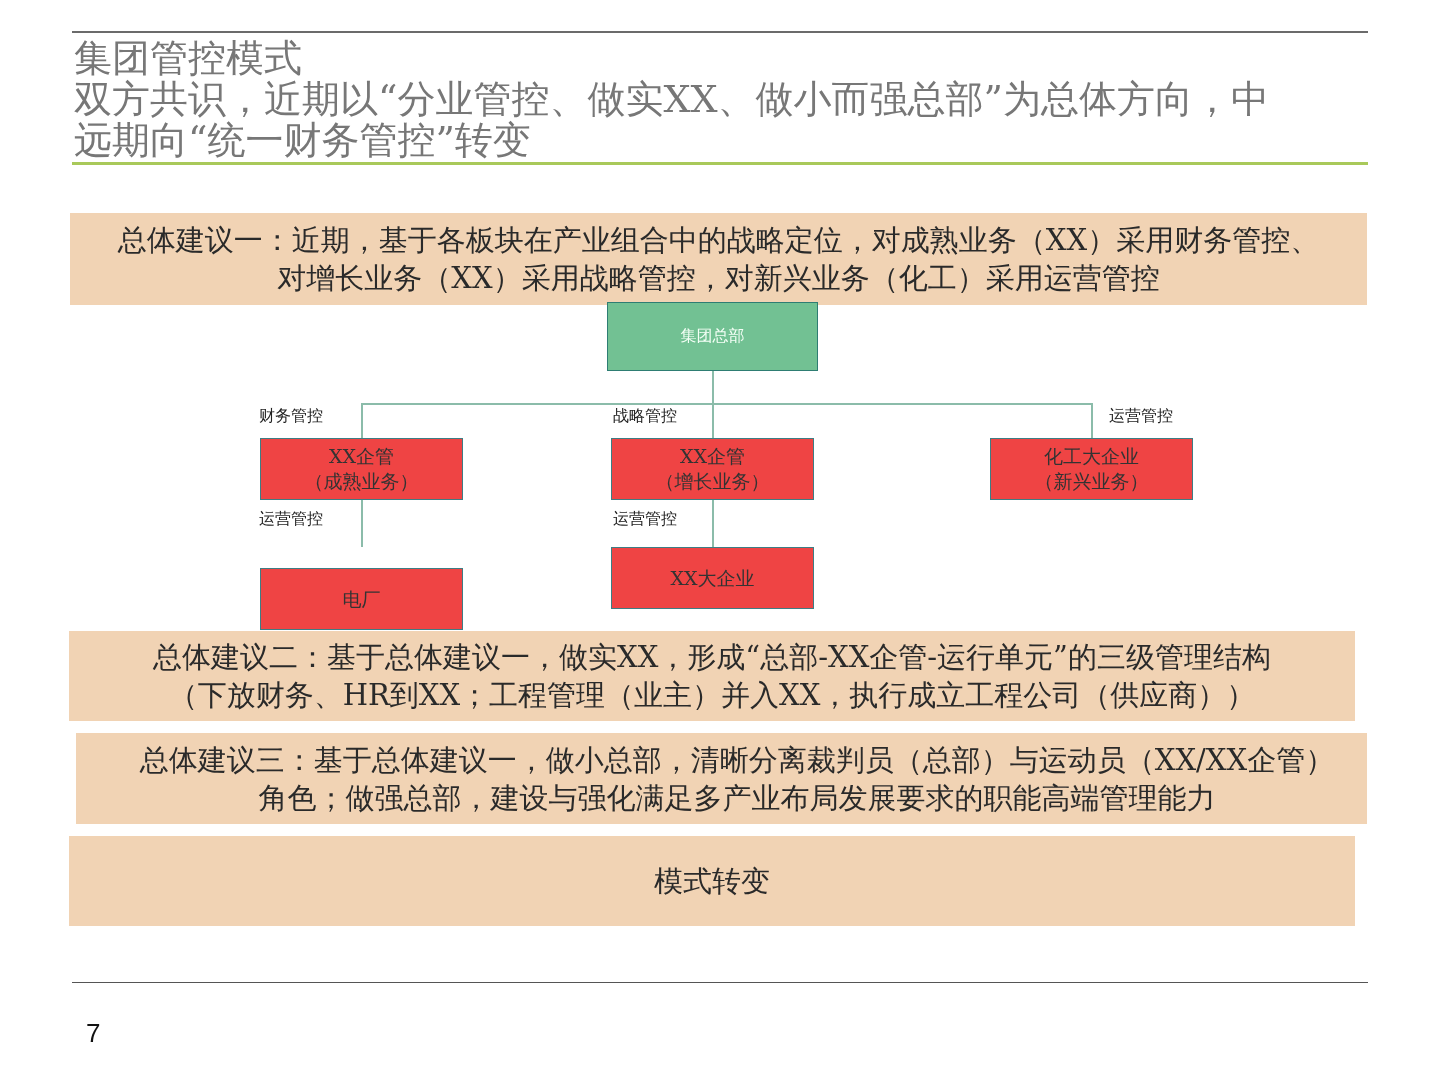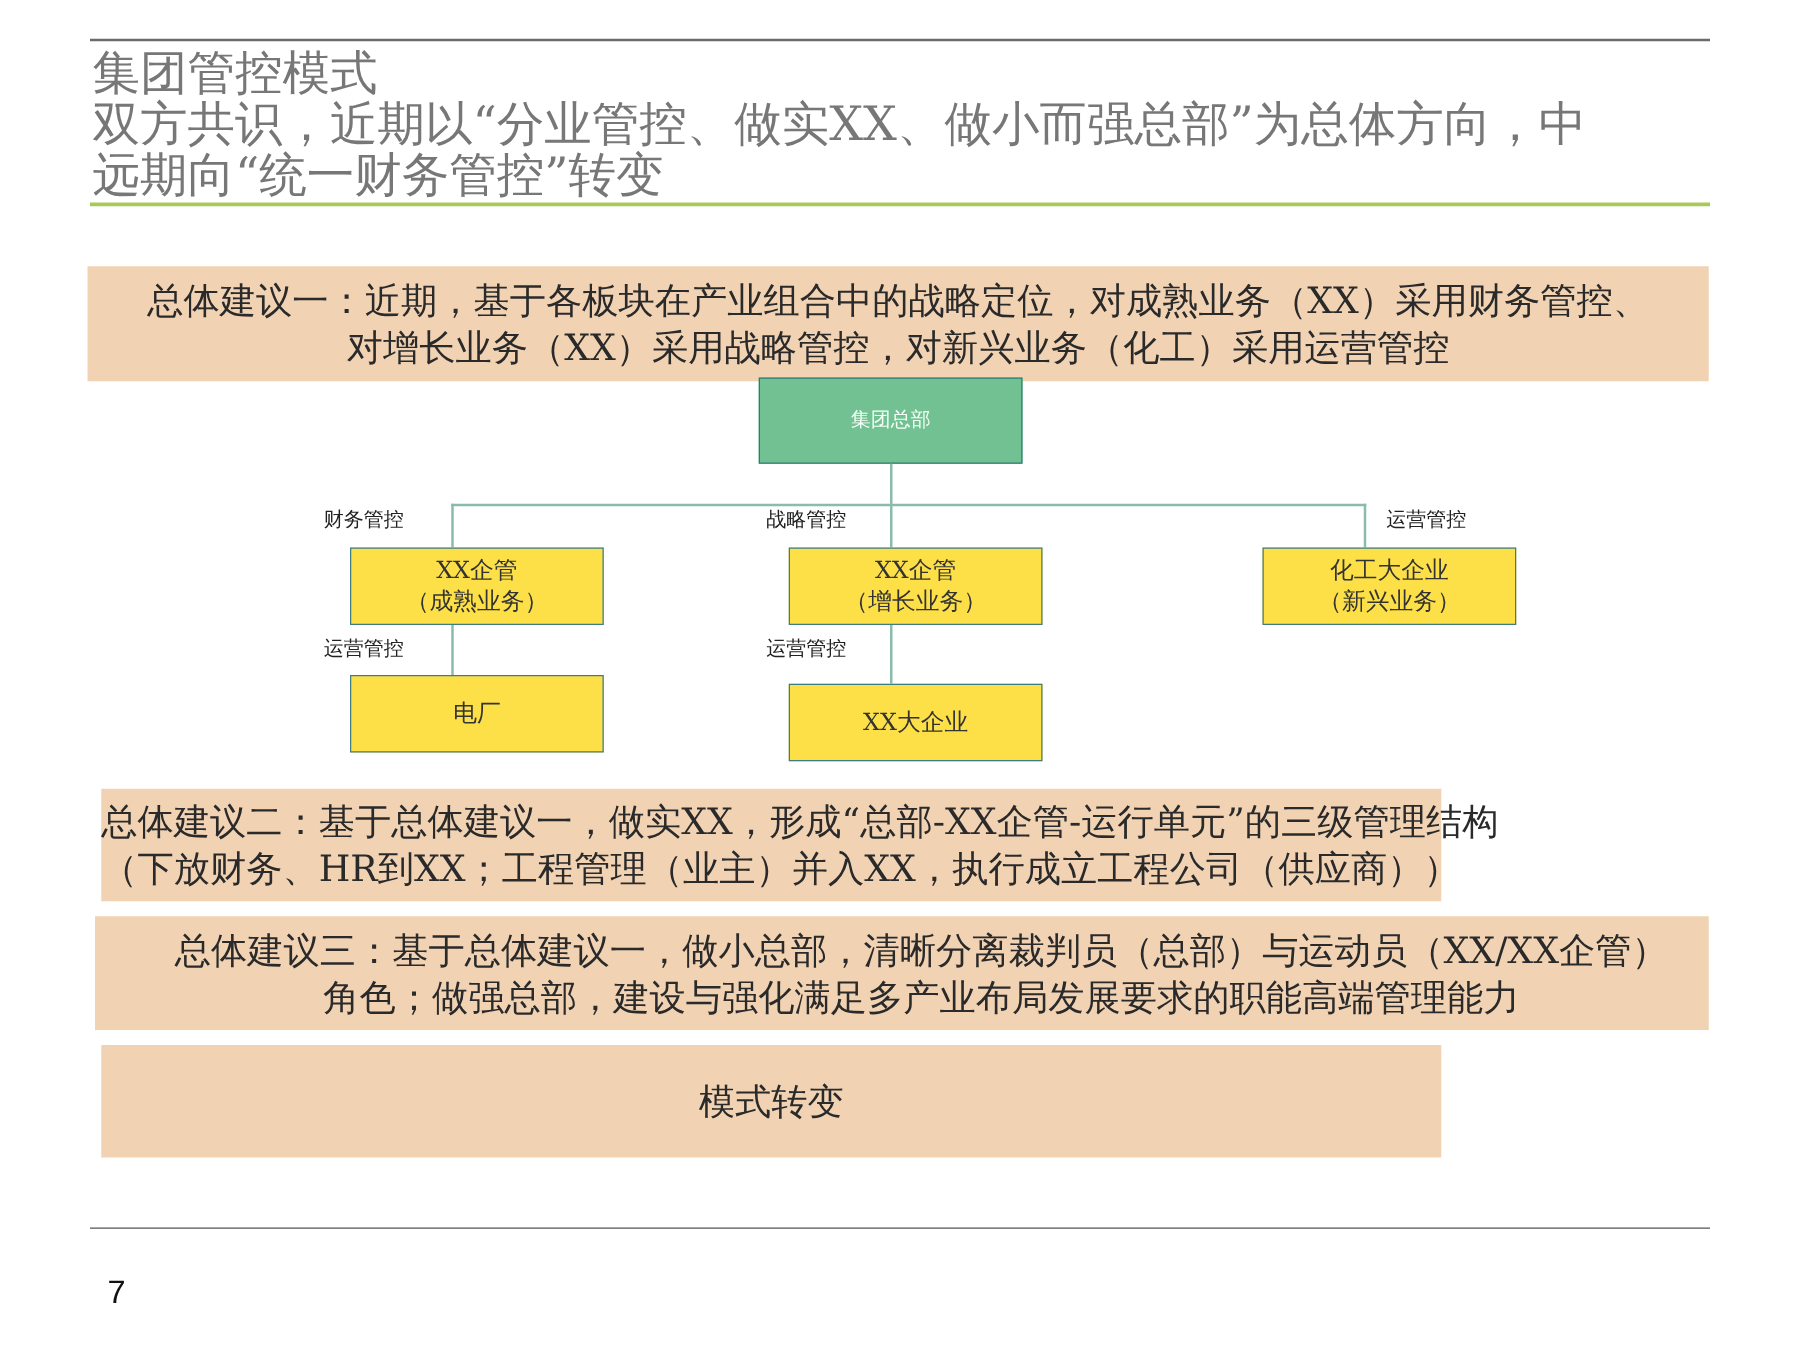--- a/index.html
+++ b/index.html
@@ -4,31 +4,31 @@
 <style>
   html, body { margin:0; padding:0; }
   body { width:1440px; height:1080px; background:#ffffff; position:relative; overflow:hidden;
          font-family:"DejaVu Serif", serif; color:#222; }
   .abs { position:absolute; }
   .rule-top { left:72px; top:31px; width:1296px; height:2px; background:#6b6b6b; }
   .rule-green { left:72px; top:162px; width:1296px; height:3px; background:#a9c95a; }
   .rule-bottom { left:72px; top:982px; width:1296px; height:1px; background:#555; }
   .title { left:74px; top:38px; width:1300px; font-size:38px; line-height:41px; color:#777; }
   .title div { white-space:nowrap; }
-  .rec { left:81px; width:1072px; background:#f1d3b4; font-size:29px; line-height:38px; color:#2a2a2a;
+  .rec { left:69px; width:1286px; background:#f1d3b4; font-size:29px; line-height:38px; color:#2a2a2a;
          text-align:center; box-sizing:border-box; display:flex; flex-direction:column; justify-content:center; }
   .rec div { white-space:nowrap; }
   .rec1 { top:213px; height:92px; left:70px; width:1297px; }
   .rec2 { top:631px; height:90px; }
   .rec3 { top:733px; height:91px; left:76px; width:1291px;padding-left:31px; }
   .rec4 { top:836px; height:90px; }
   .hq { left:607px; top:302px; width:211px; height:69px; background:#72c193; border:1px solid #2e7d73;
         color:#f4fff6; font-size:16px; display:flex; align-items:center; justify-content:center; box-sizing:border-box; }
-  .node { width:203px; height:62px; background:#fde047; border:1px solid #3e7d84; box-sizing:border-box;
-          display:flex; flex-direction:column; align-items:center; justify-content:center; font-size:19px; line-height:25px; color:#333;margin-left:20px; }
+  .node { width:203px; height:62px; background:#ef4444; border:1px solid #3e7d84; box-sizing:border-box;
+          display:flex; flex-direction:column; align-items:center; justify-content:center; font-size:19px; line-height:25px; color:#333; }
   .line { background:#8bbcaa; }
   .lbl { font-size:16px; color:#222; white-space:nowrap; }
   .page { left:86px; top:1018px; font-family:"Liberation Sans", sans-serif; font-size:26px; color:#111; }
 </style>
 </head>
 <body>
 
 <div class="abs rule-top"></div>
 <div class="abs title">
   <div>集团管控模式</div>
@@ -63,21 +63,21 @@
   <span>（增长业务）</span>
 </div>
 <div class="abs node" style="left:990px;top:438px;">
   <span>化工大企业</span>
   <span>（新兴业务）</span>
 </div>
 
 <div class="abs lbl" style="left:259px;top:509px;">运营管控</div>
 <div class="abs lbl" style="left:613px;top:509px;">运营管控</div>
 
-<div class="abs node" style="left:260px;top:540px;">
+<div class="abs node" style="left:260px;top:568px;">
   <span>电厂</span>
 </div>
 <div class="abs node" style="left:611px;top:547px;">
   <span>XX大企业</span>
 </div>
 
 <div class="abs rec rec2">
   <div>总体建议二：基于总体建议一，做实XX，形成“总部-XX企管-运行单元”的三级管理结构</div>
   <div>（下放财务、HR到XX；工程管理（业主）并入XX，执行成立工程公司（供应商））</div>
 </div>

